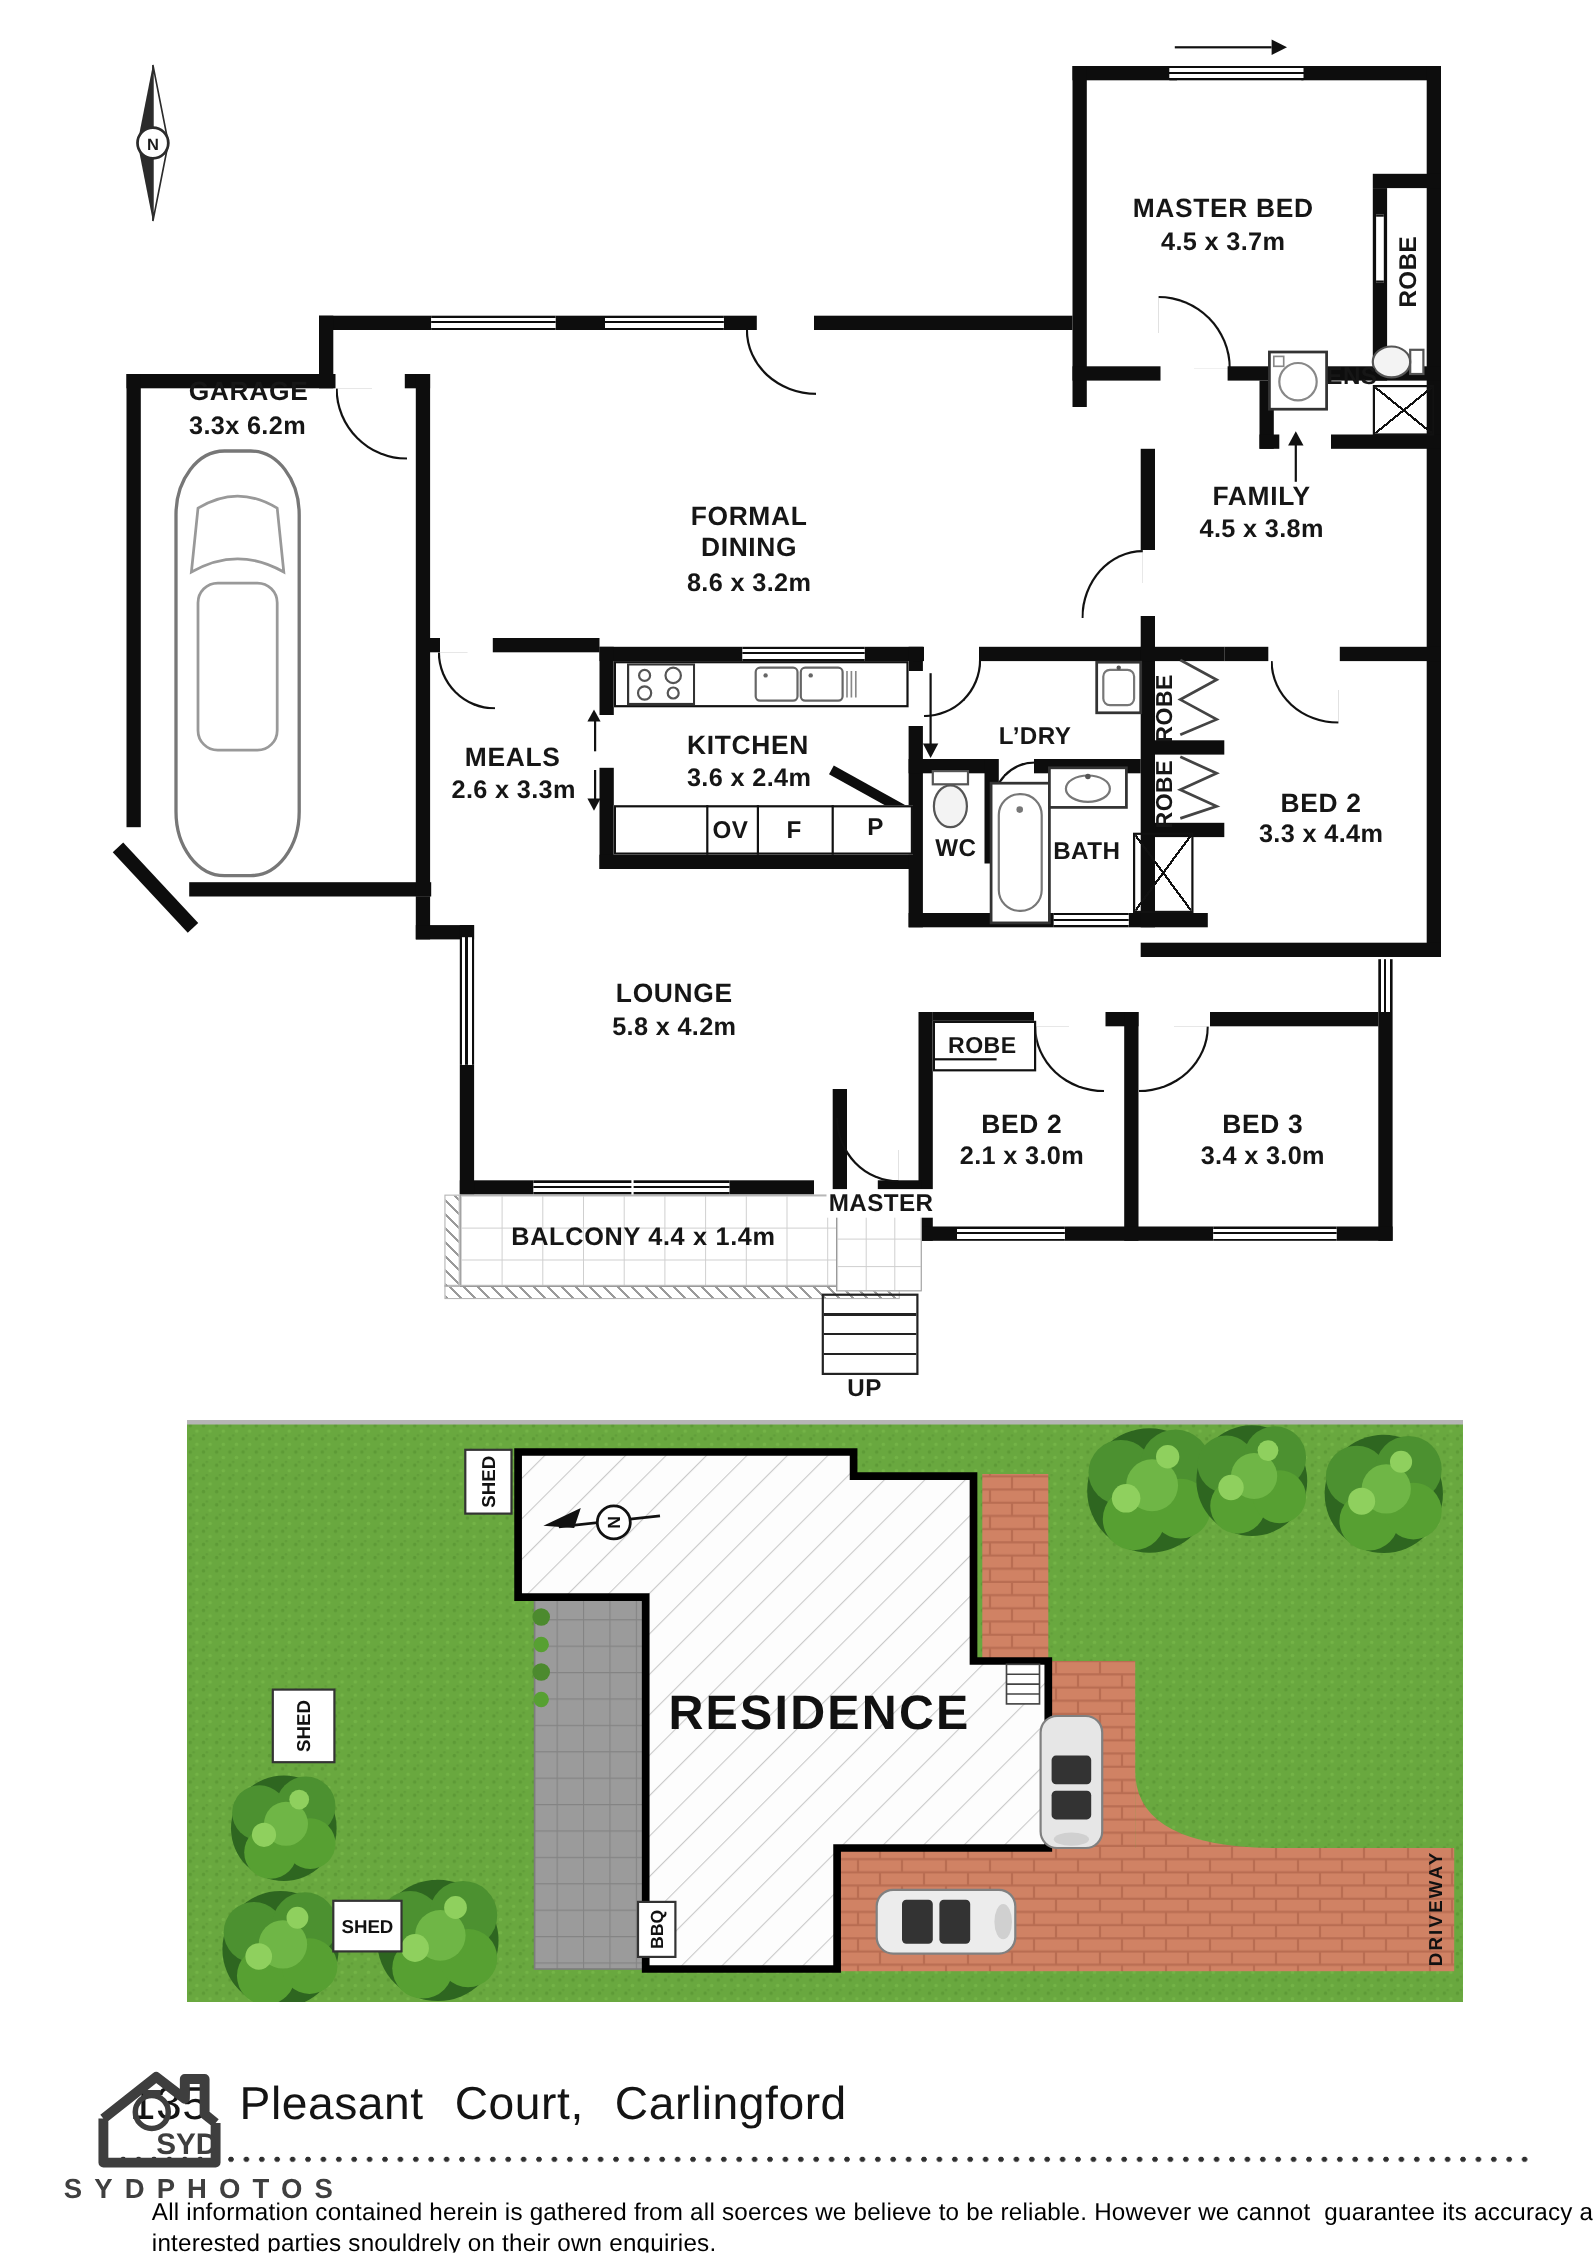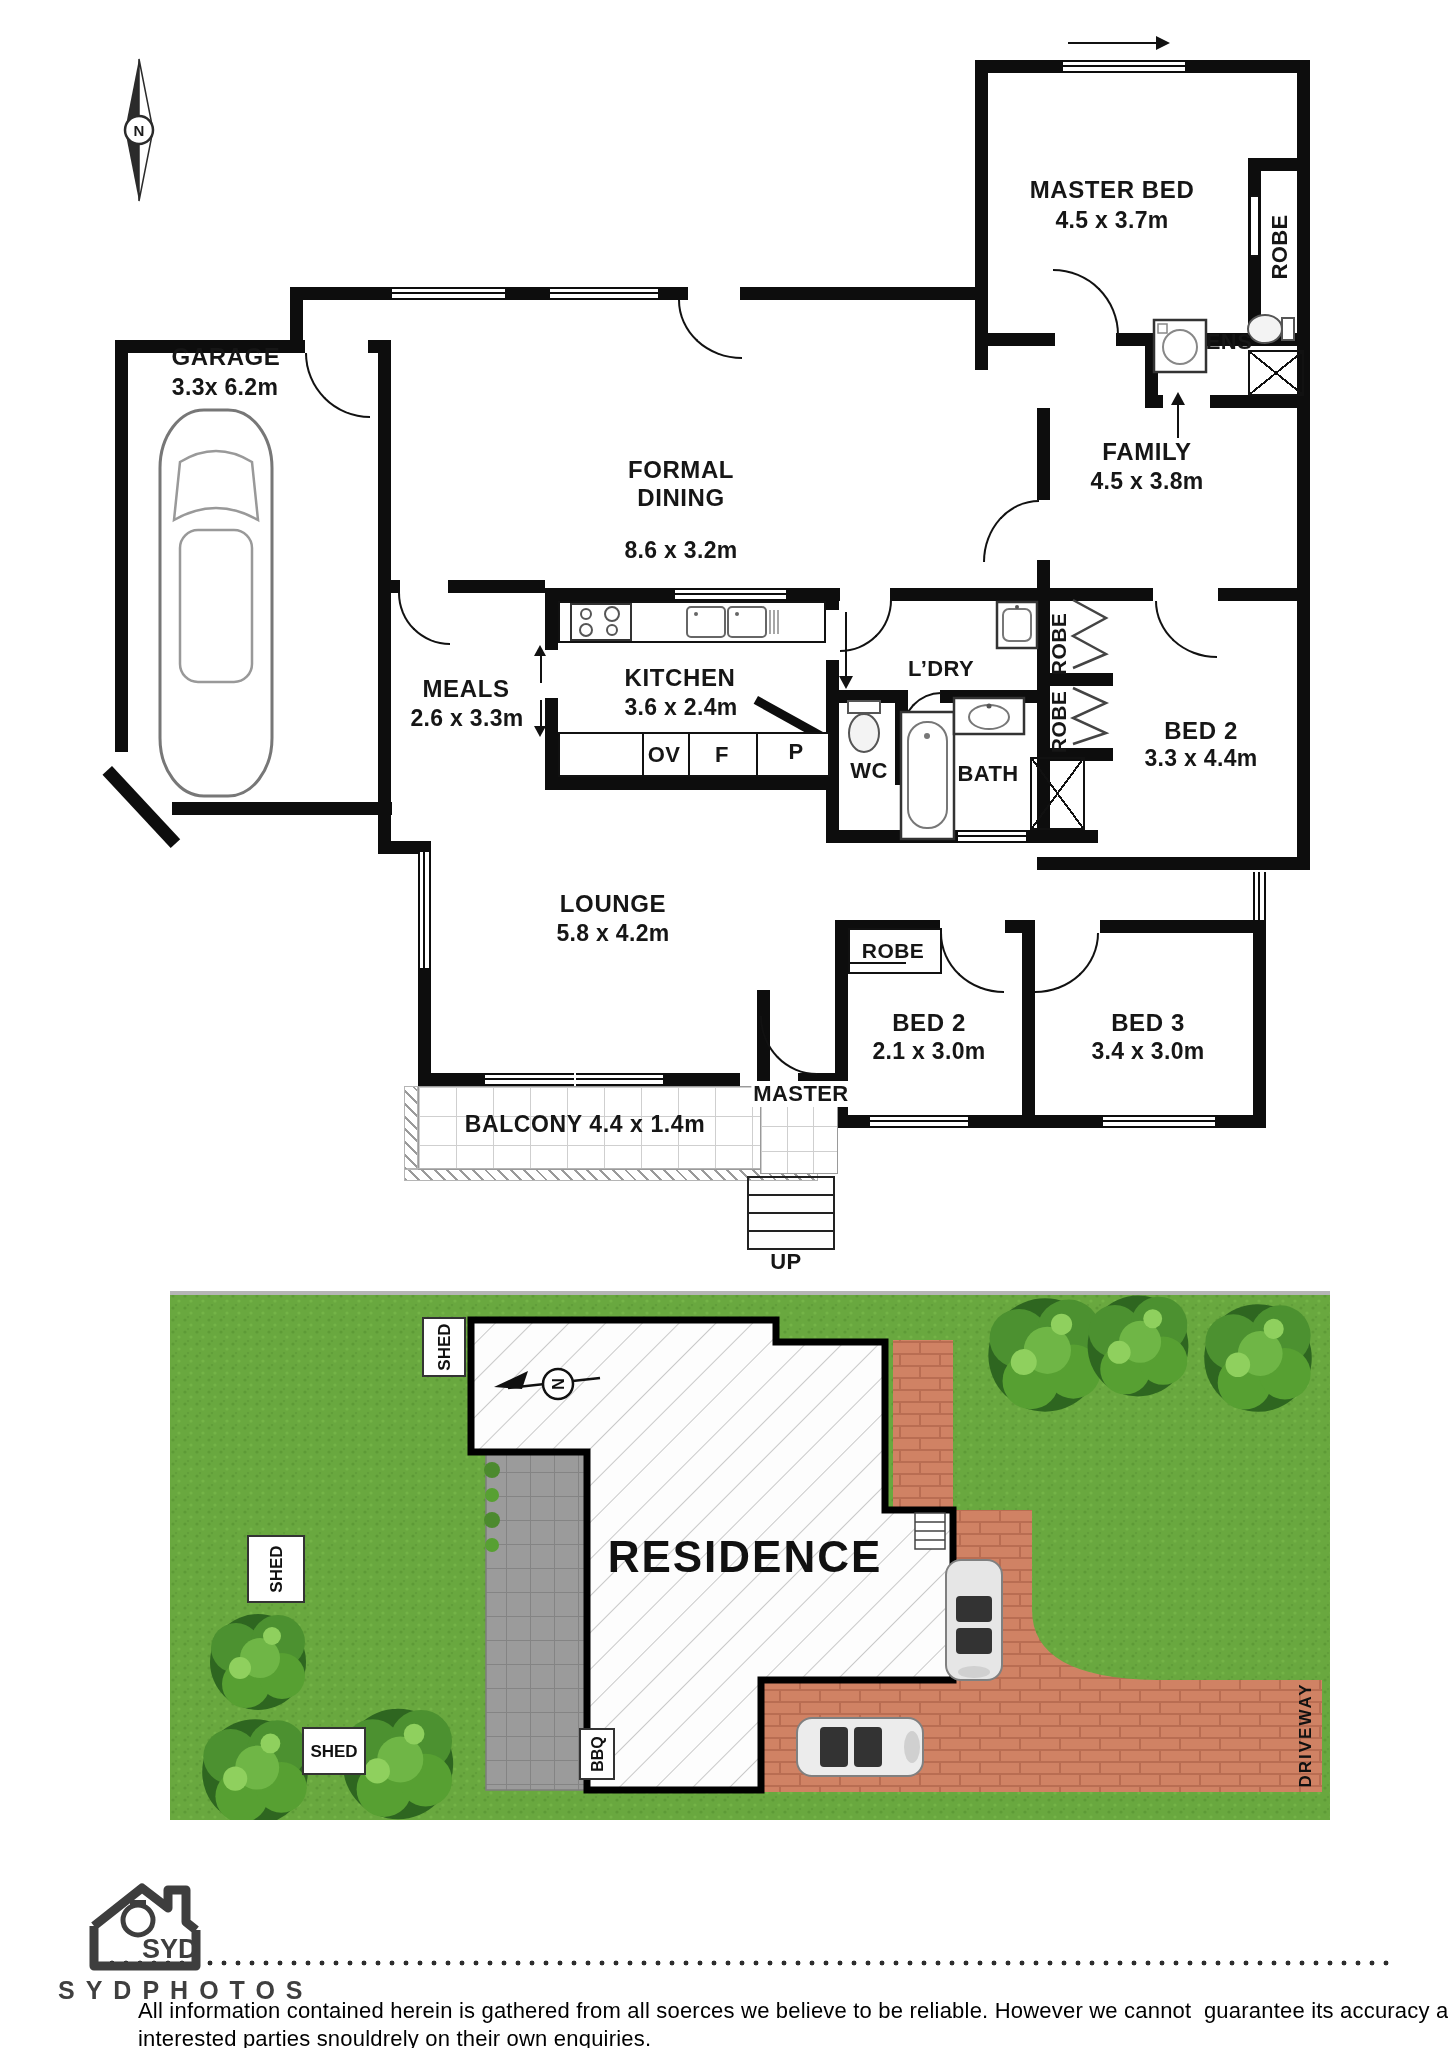--- a/index.html
+++ b/index.html
@@ -247,21 +247,21 @@
   <span class="rl" style="left:1112px;top:190px">MASTER BED</span>
   <span class="rd" style="left:1112px;top:220px">4.5 x 3.7m</span>
   <span class="sl vert" style="left:1280px;top:247px">ROBE</span>
   <span class="sl" style="left:1229px;top:342px">ENS</span>
   <span class="rl" style="left:1147px;top:452px">FAMILY</span>
   <span class="rd" style="left:1147px;top:481px">4.5 x 3.8m</span>
   <span class="rl" style="left:226px;top:357px">GARAGE</span>
   <span class="rd" style="left:225px;top:387px">3.3x 6.2m</span>
   <span class="rl" style="left:681px;top:470px">FORMAL</span>
   <span class="rl" style="left:681px;top:498px">DINING</span>
-  <span class="rd" style="left:681px;top:550px">8.6 x 3.2m</span>
+  <span class="rd" style="left:681px;top:530px">8.6 x 3.2m</span>
   <span class="rl" style="left:466px;top:689px">MEALS</span>
   <span class="rd" style="left:467px;top:718px">2.6 x 3.3m</span>
   <span class="rl" style="left:680px;top:678px">KITCHEN</span>
   <span class="rd" style="left:681px;top:707px">3.6 x 2.4m</span>
   <span class="sl" style="left:941px;top:669px">L’DRY</span>
   <span class="sl" style="left:869px;top:771px">WC</span>
   <span class="sl" style="left:988px;top:774px">BATH</span>
   <span class="sl vert" style="left:1059px;top:644px;font-size:21px">ROBE</span>
   <span class="sl vert" style="left:1059px;top:722px;font-size:21px">ROBE</span>
   <span class="rl" style="left:1201px;top:731px">BED 2</span>
@@ -366,20 +366,24 @@
     <text transform="rotate(-90 1135,455)" x="1135" y="461" text-anchor="middle" font-size="17" font-weight="700" letter-spacing="2" fill="#111" font-family="Liberation Sans, sans-serif">DRIVEWAY</text>
 
     <g transform="translate(388,104)">
       <line x1="-50" y1="4" x2="42" y2="-6" stroke="#111" stroke-width="2.5"></line>
       <polygon points="-64,3 -30,-13 -36,5" fill="#111"></polygon>
       <circle cx="0" cy="0" r="15" fill="#fff" stroke="#111" stroke-width="2.5"></circle>
       <text transform="rotate(-90 0,0)" x="0" y="6" text-anchor="middle" font-size="16" font-weight="bold" fill="#111" font-family="Liberation Sans, sans-serif">N</text>
     </g>
   </svg>
 
+  <div class="title" style="left:118px;top:1888px;z-index:1">
+    <span>135</span>
+    <span>Pleasant Court, Carlingford</span>
+  </div>
   <svg class="abs" style="left:80px;top:1874px;z-index:2" width="160" height="100">
     <path d="M14,52 L62,14 L88,34 L88,16 L106,16 L106,48 L116,56 M14,52 L14,92 L116,92 L116,56" fill="none" stroke="#3e3e3e" stroke-width="9" stroke-linejoin="round"></path>
     <circle cx="58" cy="46" r="15" fill="none" stroke="#3e3e3e" stroke-width="5"></circle>
     <rect x="50" y="26" width="16" height="7" fill="#3e3e3e"></rect>
     <text x="62" y="84" font-size="27" font-weight="bold" fill="#3e3e3e" font-family="Liberation Sans, sans-serif">SYD</text>
   </svg>
   <div class="dots" style="left:105px;top:1960px;width:1285px"></div>
   <div class="brand" style="left:58px;top:1976px">SYDPHOTOS</div>
   <div class="disc" style="left:138px;top:1998px">All information contained herein is gathered from all soerces we believe to be reliable. However we cannot  guarantee its accuracy and</div>
   <div class="disc" style="left:138px;top:2026px">interested parties snouldrely on their own enquiries.</div>

